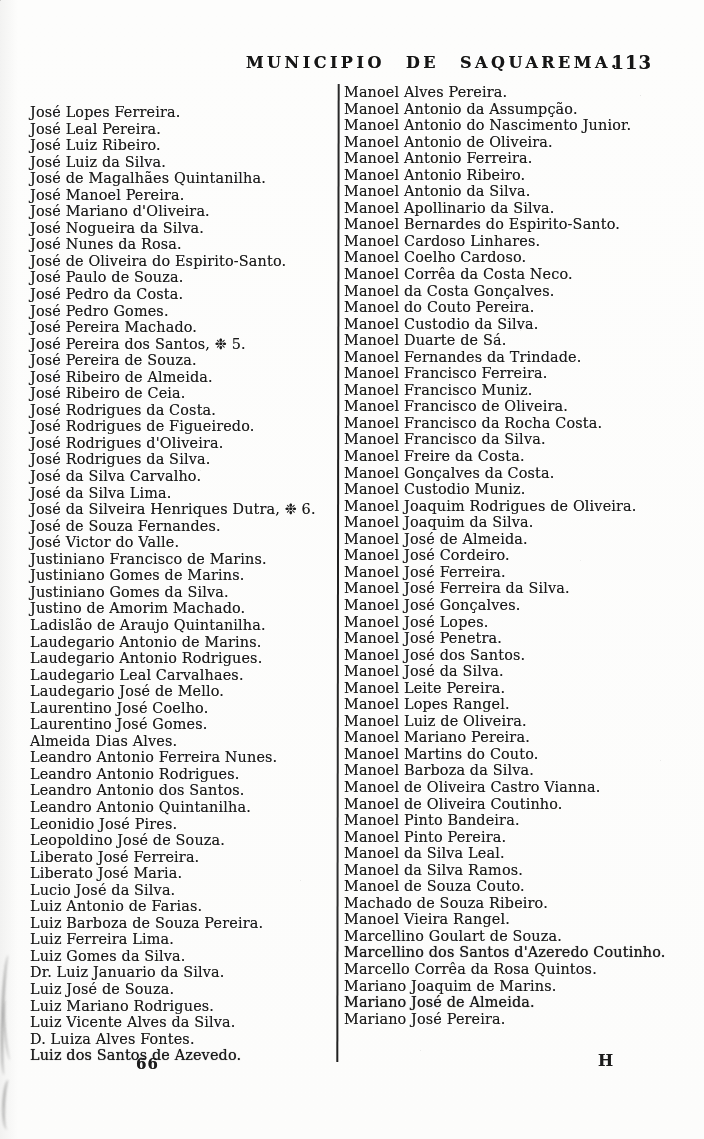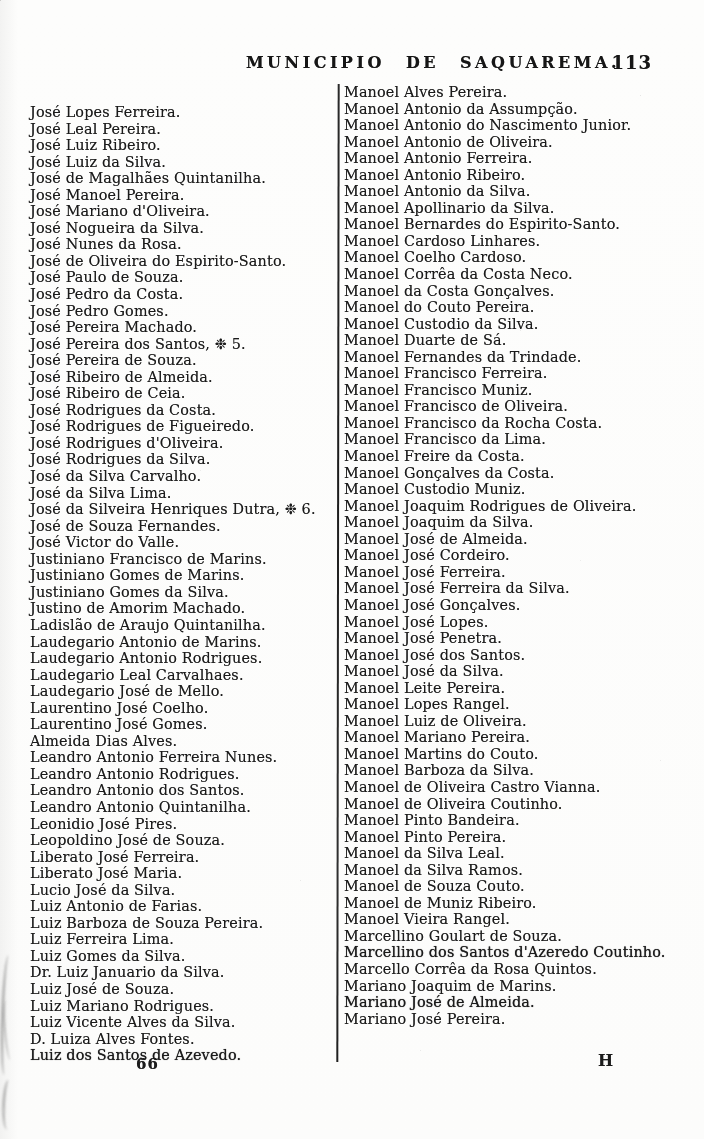--- a/index.html
+++ b/index.html
@@ -200,21 +200,21 @@
       <div class="entry">Manoel Corrêa da Costa Neco.</div>
       <div class="entry">Manoel da Costa Gonçalves.</div>
       <div class="entry">Manoel do Couto Pereira.</div>
       <div class="entry">Manoel Custodio da Silva.</div>
       <div class="entry">Manoel Duarte de Sá.</div>
       <div class="entry">Manoel Fernandes da Trindade.</div>
       <div class="entry">Manoel Francisco Ferreira.</div>
       <div class="entry">Manoel Francisco Muniz.</div>
       <div class="entry">Manoel Francisco de Oliveira.</div>
       <div class="entry">Manoel Francisco da Rocha Costa.</div>
-      <div class="entry">Manoel Francisco da Lima.</div>
+      <div class="entry">Manoel Francisco da Silva.</div>
       <div class="entry">Manoel Freire da Costa.</div>
       <div class="entry">Manoel Gonçalves da Costa.</div>
       <div class="entry">Manoel Custodio Muniz.</div>
       <div class="entry">Manoel Joaquim Rodrigues de Oliveira.</div>
       <div class="entry">Manoel Joaquim da Silva.</div>
       <div class="entry">Manoel José de Almeida.</div>
       <div class="entry">Manoel José Cordeiro.</div>
       <div class="entry">Manoel José Ferreira.</div>
       <div class="entry">Manoel José Ferreira da Silva.</div>
       <div class="entry">Manoel José Gonçalves.</div>
@@ -228,21 +228,21 @@
       <div class="entry">Manoel Mariano Pereira.</div>
       <div class="entry">Manoel Martins do Couto.</div>
       <div class="entry">Manoel Barboza da Silva.</div>
       <div class="entry">Manoel de Oliveira Castro Vianna.</div>
       <div class="entry">Manoel de Oliveira Coutinho.</div>
       <div class="entry">Manoel Pinto Bandeira.</div>
       <div class="entry">Manoel Pinto Pereira.</div>
       <div class="entry">Manoel da Silva Leal.</div>
       <div class="entry">Manoel da Silva Ramos.</div>
       <div class="entry">Manoel de Souza Couto.</div>
-      <div class="entry">Manoel de Muniz Ribeiro.</div>
+      <div class="entry">Machado de Souza Ribeiro.</div>
       <div class="entry">Manoel Vieira Rangel.</div>
       <div class="entry">Marcellino Goulart de Souza.</div>
       <div class="entry bold">Marcellino dos Santos d'Azeredo Coutinho.</div>
       <div class="entry">Marcello Corrêa da Rosa Quintos.</div>
       <div class="entry">Mariano Joaquim de Marins.</div>
       <div class="entry bold">Mariano José de Almeida.</div>
       <div class="entry">Mariano José Pereira.</div>
     </div>
 
   <div class="footer-left">66</div>

